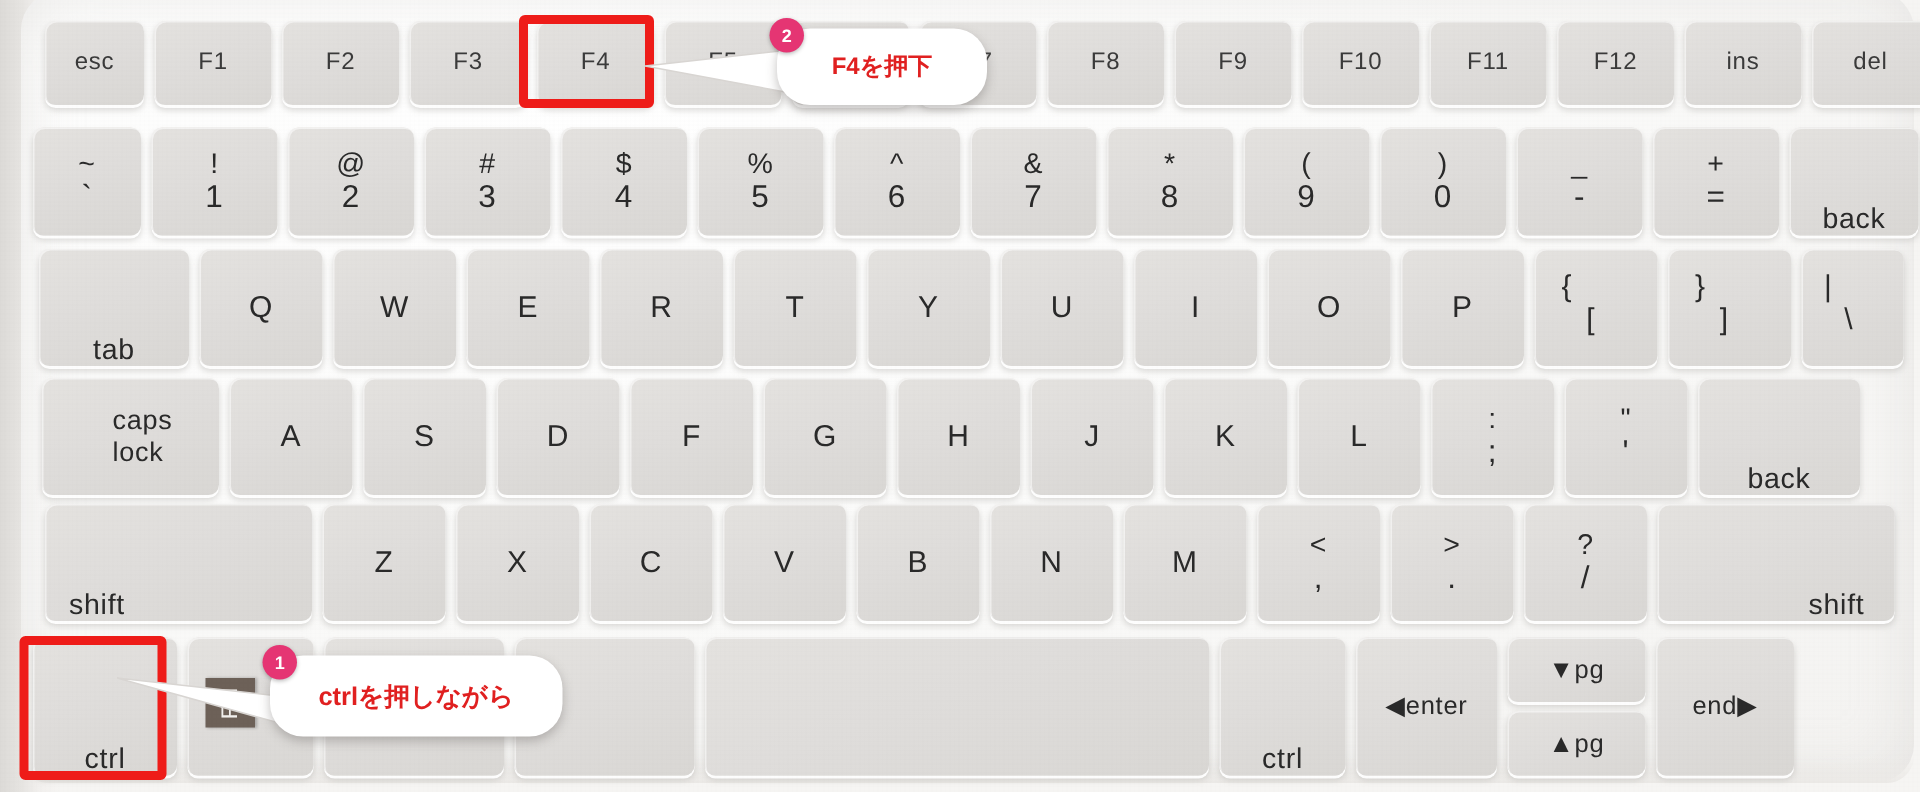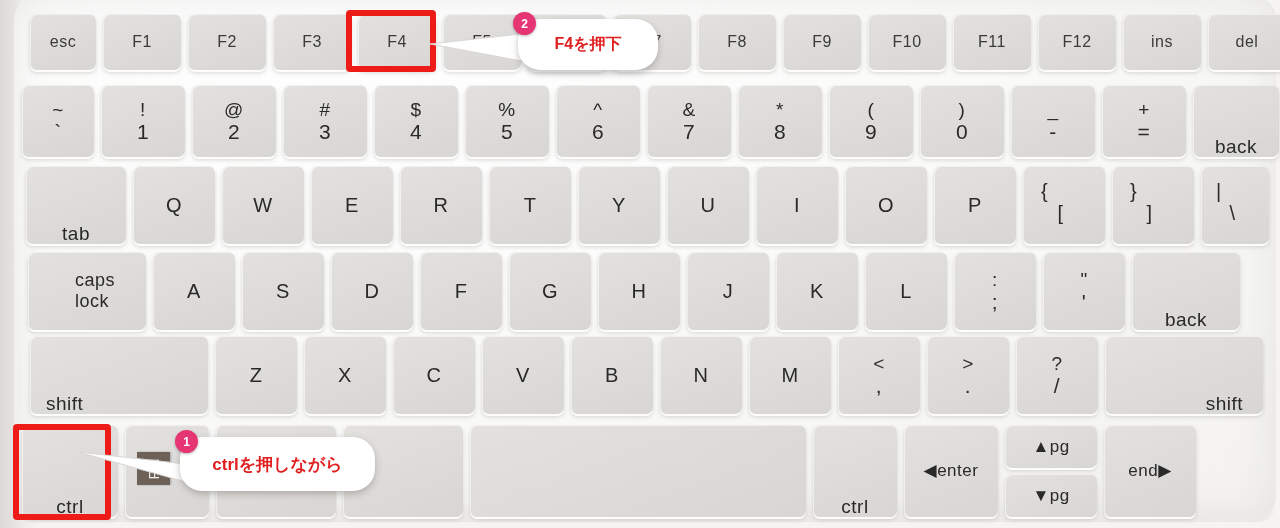--- a/index.html
+++ b/index.html
@@ -433,24 +433,24 @@
     <div class="key" style="width:120px"></div>
     <div class="key" style="width:336px"></div>
     <div class="key word" style="width:84px">
       <span class="lbl">ctrl</span>
     </div>
     <div class="key small" style="width:94px">
       <span class="lbl">◀enter</span>
     </div>
     <div style="width:92px; margin-right:7px; display:flex; flex-direction:column; gap:6px;">
       <div class="key small" style="width:92px; height:43px; margin-right:0;">
+        <span class="lbl">▼pg</span>
+      </div>
+      <div class="key small" style="width:92px; height:43px; margin-right:0;">
         <span class="lbl">▲pg</span>
-      </div>
-      <div class="key small" style="width:92px; height:43px; margin-right:0;">
-        <span class="lbl">▼pg</span>
       </div>
     </div>
     <div class="key small" style="width:92px">
       <span class="lbl">end▶</span>
     </div>
   </div>
 
   <div id="fn-key">
     <span>FN</span>
   </div>

